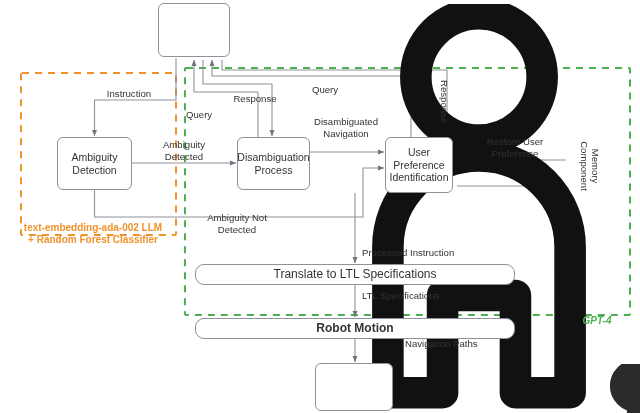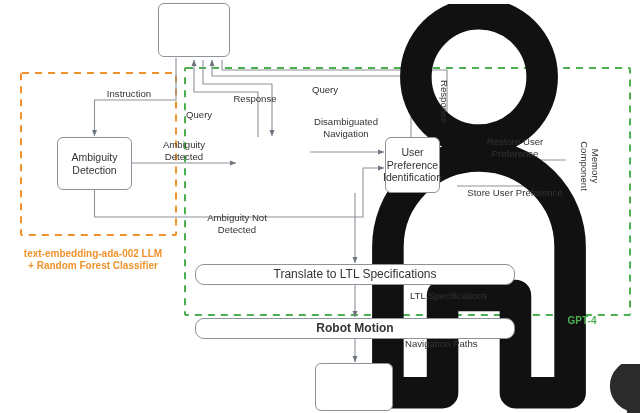--- a/index.html
+++ b/index.html
@@ -82,22 +82,26 @@
       <circle cx="14" cy="6" r="5.2" fill="none" stroke="#111" stroke-width="2.6"></circle>
       <path d="M6.5,32 L6.5,20 a7.5,7.5 0 0 1 15,0 L21.5,32 L17,32 L17,24 L11,24 L11,32 Z" fill="none" stroke="#111" stroke-width="2.6" stroke-linejoin="round"></path>
     </svg>
   </div>
 
   <div class="node" style="left:57px;top:137px;width:75px;height:53px;">
     <span style="white-space:pre-line;">Ambiguity
 Detection</span>
   </div>
 
+  <div class="node" style="left:237px;top:137px;width:73px;height:53px;">
+    <span style="white-space:pre-line;">Disambiguation
+Process</span>
+  </div>
 
-  <div class="node" style="left:385px;top:137px;width:55px;height:56px;">
+  <div class="node" style="left:385px;top:137px;width:68px;height:56px;">
     <span style="white-space:pre-line;">User
 Preference
 Identification</span>
   </div>
 
   <div class="cyl" style="left:565px;top:128px;width:50px;height:76px;">
     <svg viewBox="0 0 50 76" width="50" height="76">
       <path d="M1,12 L1,64 a24,11 0 0 0 48,0 L49,12" fill="#ffffff" stroke="#8c939c" stroke-width="1.1"></path>
       <ellipse cx="25" cy="12" rx="24" ry="11" fill="#ffffff" stroke="#8c939c" stroke-width="1.1"></ellipse>
     </svg>
@@ -146,25 +150,25 @@
 
   <div class="lbl" style="left:190px;top:212px;width:94px;">Ambiguity Not
 Detected</div>
 
   <div class="lbl" style="left:301px;top:116px;width:90px;">Disambiguated
 Navigation</div>
 
   <div class="lbl" style="left:468px;top:136px;width:94px;text-align:center;">Restore User
 Preference</div>
 
-  <div class="lbl" style="left:459px;top:187px;width:112px;">Store User Preference</div>
 
+  <div class="lbl" style="left:362px;top:247px;width:120px;text-align:left;">Processed Instruction</div>
 
-  <div class="lbl" style="left:362px;top:290px;width:110px;text-align:left;margin-left:48px;">LTL Specifications</div>
+  <div class="lbl" style="left:362px;top:290px;width:110px;text-align:left;">LTL Specifications</div>
 
   <div class="lbl" style="left:362px;top:338px;width:110px;text-align:left;margin-left:43px;">Navigation Paths</div>
 
-  <div class="grouplbl orange-lbl" style="left:0px;top:248px;width:186px;text-align:center;">text-embedding-ada-002  LLM
+  <div class="grouplbl orange-lbl" style="left:0px;top:222px;width:186px;text-align:center;">text-embedding-ada-002  LLM
 + Random Forest Classifier</div>
 
-  <div class="grouplbl green-lbl" style="left:552px;top:315px;width:60px;text-align:center;">GPT-4</div>
+  <div class="grouplbl green-lbl" style="left:567px;top:315px;width:60px;text-align:center;font-style:italic;">GPT-4</div>
 
 </div>
 
 </body></html>

